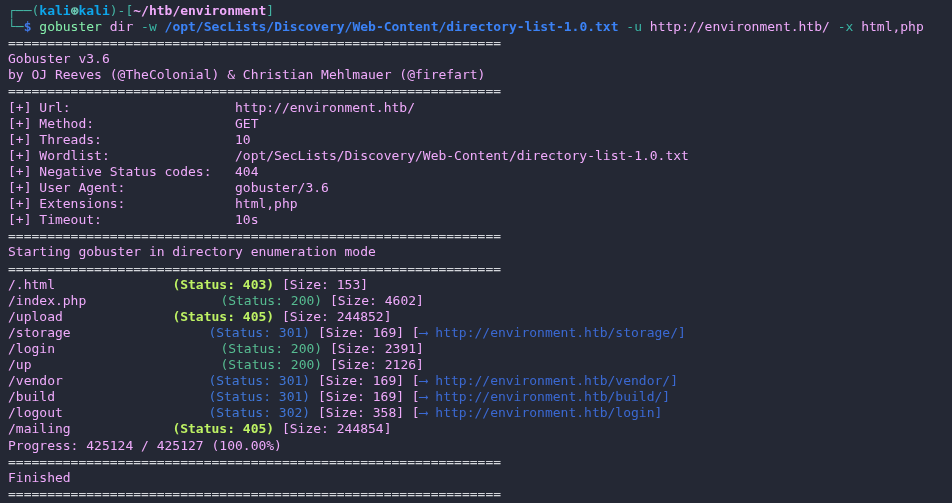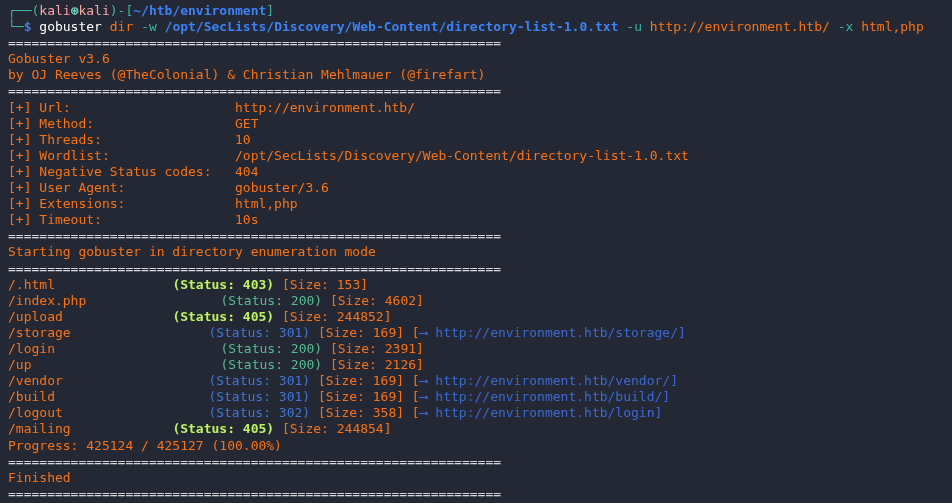--- a/index.html
+++ b/index.html
@@ -14,27 +14,27 @@
     background: #242834;
     padding: 3px 6px 0 8px;
     font-family: "DejaVu Sans Mono", "Liberation Mono", monospace;
     font-size: 13px;
     line-height: 16.1px;
     white-space: pre;
     overflow: hidden;
     color: #d5d7dc;
   }
   .line { height: 16.1px; }
-  .c-plain   { color: #f97316; }
+  .c-plain   { color: #f0abfc; }
   .c-frame   { color: #43b3a2; }
-  .c-userhost{ color: #fca5a5; font-weight: normal; }
+  .c-userhost{ color: #0ea5e9; font-weight: bold; }
   .c-ksym    { color: #6ac7b2; font-weight: bold; }
-  .c-wpath   { color: #3b82f6; font-weight: bold; }
+  .c-wpath   { color: #f0abfc; font-weight: bold; }
   .c-prompt  { color: #4078e6; font-weight: bold; }
-  .c-cmd     { color: #ffffff; }
+  .c-cmd     { color: #86efac; }
   .c-flag    { color: #39b5a5; }
   .c-barg    { color: #3b82f6; font-weight: bold; }
   .c-orange  { color: #bef264; font-weight: bold; }
   .c-green   { color: #57bd92; margin-left: 48px; }
   .c-blue    { color: #4077d8; margin-left: 36px; }
   .c-url     { color: #3b69d3; }
   .c-sep     { color: #d5d7dc; letter-spacing: 0; }
 </style>
 </head>
 <body>

